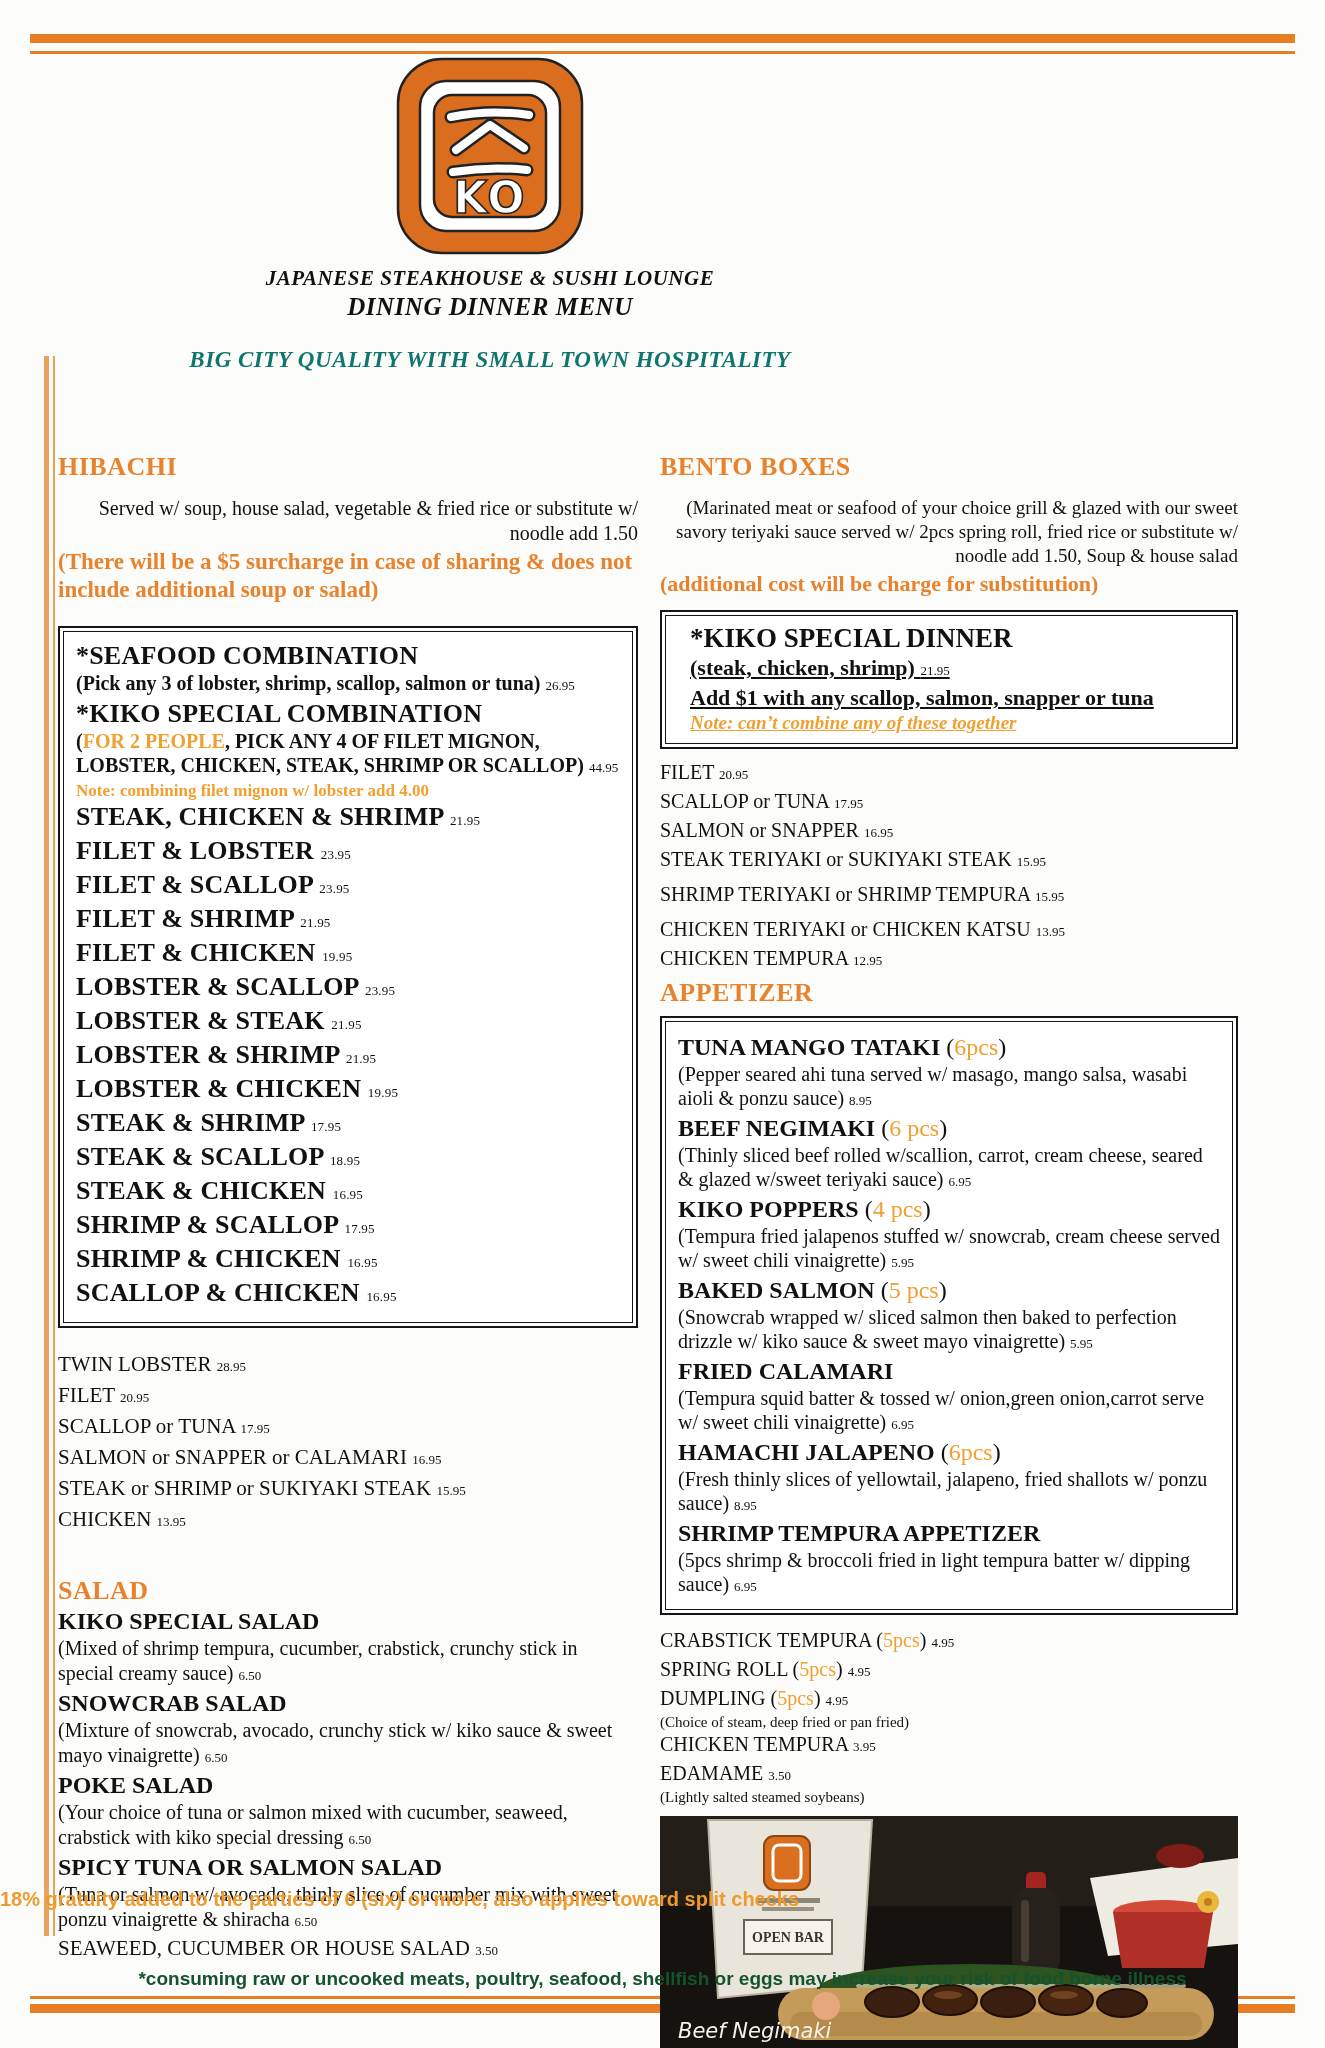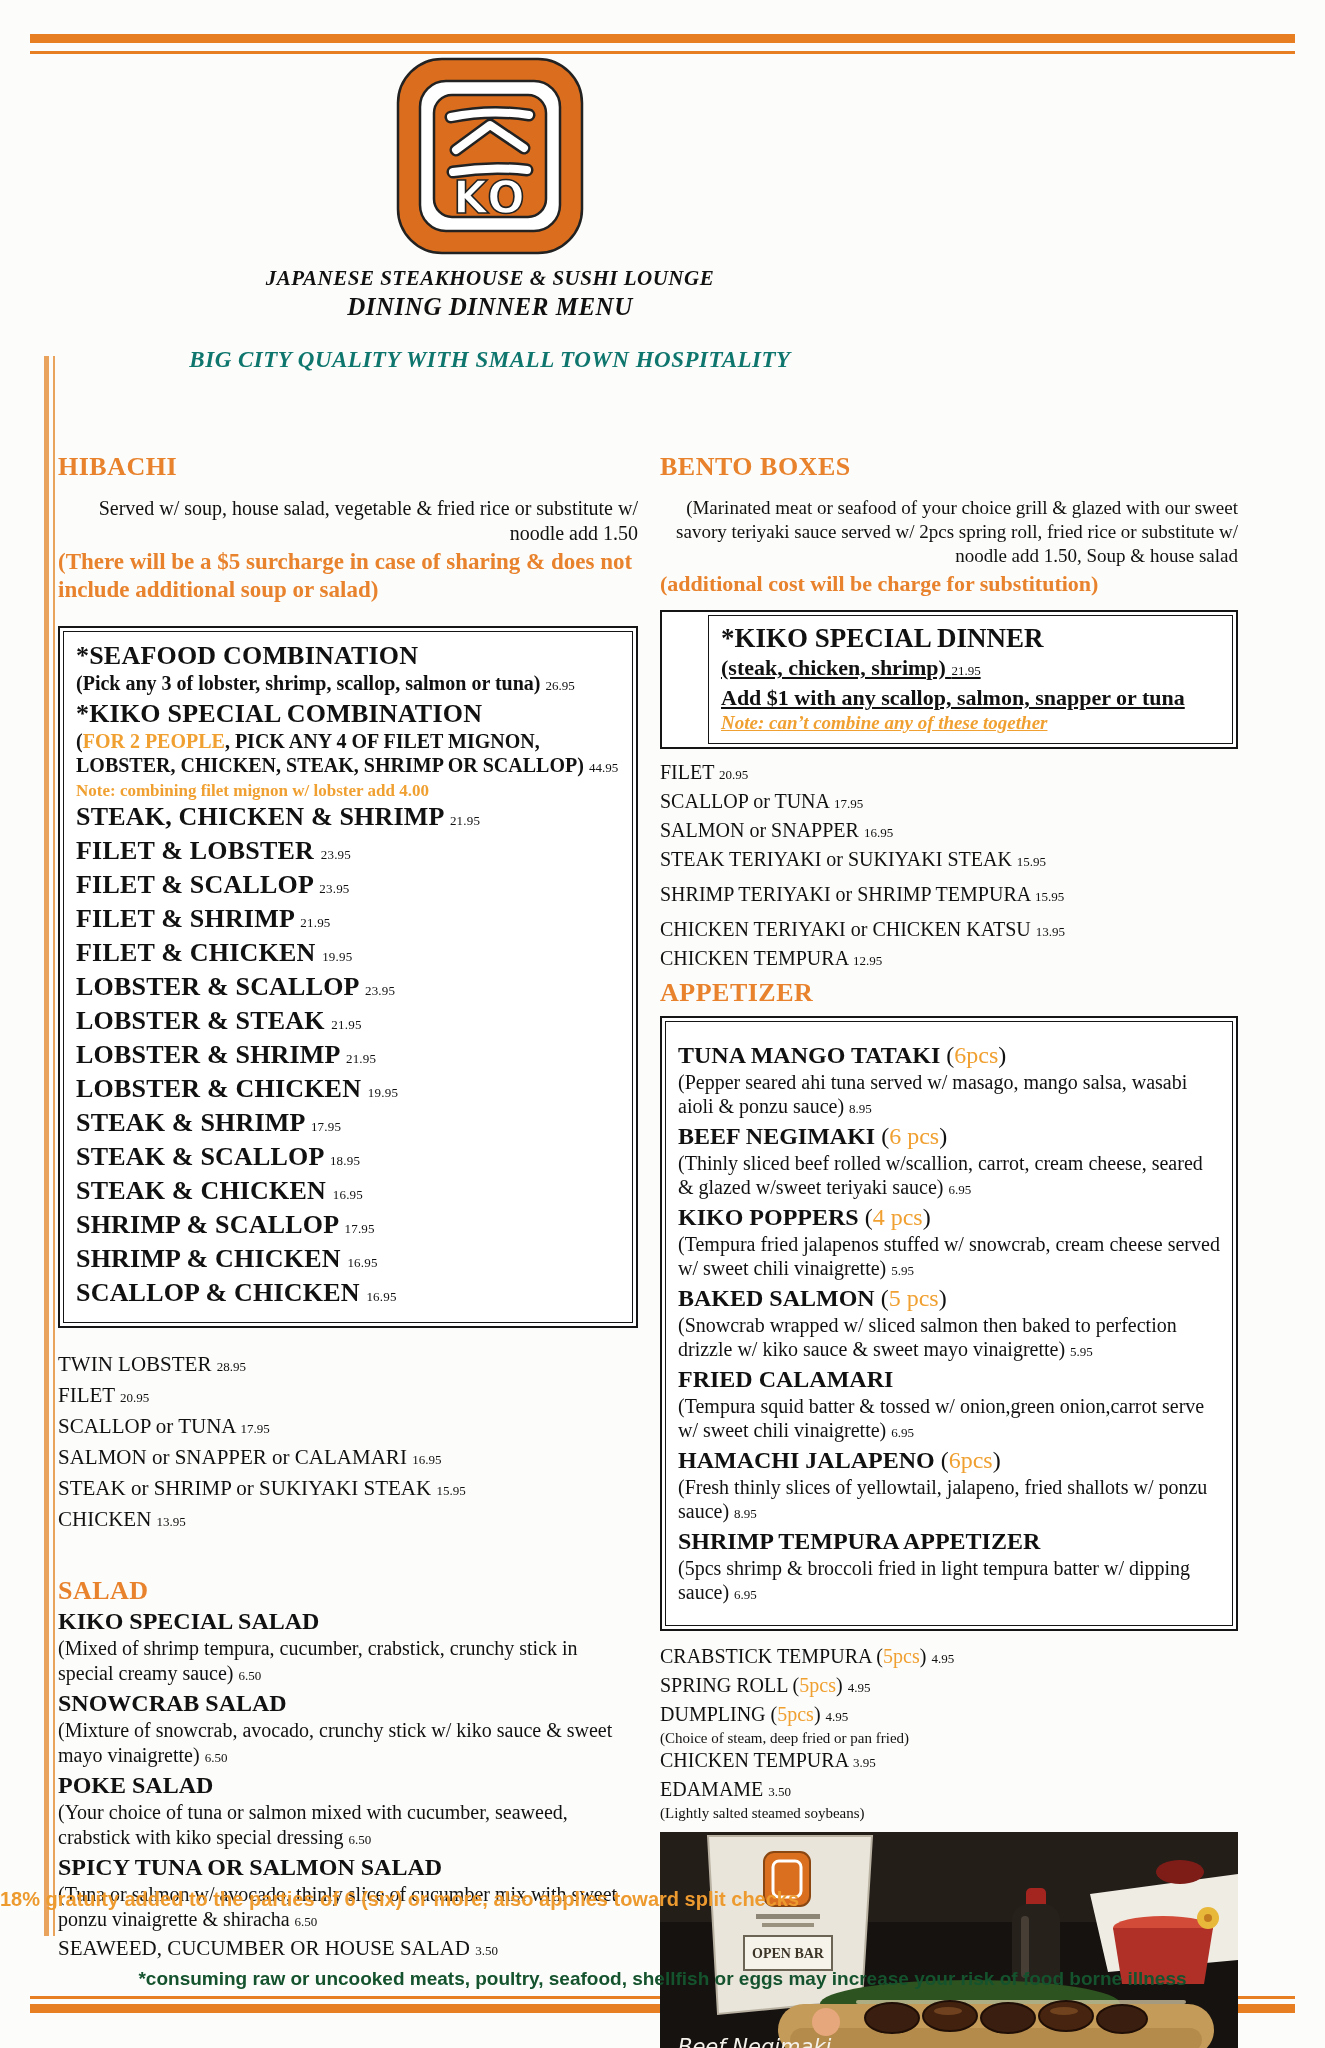--- a/index.html
+++ b/index.html
@@ -273,21 +273,21 @@
     </div>
   </div>
 
   <div class="col-right">
 
     <div class="sec-hdr">BENTO BOXES</div>
     <div class="intro" style="font-size:19px;line-height:24px;">(Marinated meat or seafood of your choice grill &amp; glazed with our sweet savory teriyaki sauce served w/ 2pcs spring roll, fried rice or substitute w/ noodle add 1.50, Soup &amp; house salad</div>
     <div class="orange-note-big" style="font-size:22px;">(additional cost will be charge for substitution)</div>
 
     <div class="dbox" style="margin-top:12px;">
-      <div class="dbox-inner" style="padding:6px 12px 8px 12px;margin-left:43px;">
+      <div class="dbox-inner" style="padding:6px 12px 8px 24px;">
         <div class="sp-title">*KIKO SPECIAL DINNER</div>
         <div class="sp-line">
           <span>(steak, chicken, shrimp)</span>
           <span class="price">21.95</span>
         </div>
         <div class="sp-line">Add $1 with any scallop, salmon, snapper or tuna</div>
         <div class="sp-note">Note: can’t combine any of these together</div>
       </div>
     </div>
 
@@ -326,21 +326,21 @@
         <div class="plain-line" style="font-size:20px;line-height:27px;">
           <span>CHICKEN TEMPURA</span>
           <span class="price">12.95</span>
         </div>
 
     </div>
 
     <div class="sec-hdr" style="margin-top:4px;">APPETIZER</div>
 
     <div class="dbox" style="margin-top:8px;">
-      <div class="dbox-inner" style="padding:18px 12px;">
+      <div class="dbox-inner" style="padding:10px 12px;">
 
           <div class="app-item">
             <div class="app-name-line">
               <span>TUNA MANGO TATAKI</span><span class="pcs"> (<span class="orange-pcs">6pcs</span>)</span>
             </div>
             <div class="app-desc">
               <span>(Pepper seared ahi tuna served w/ masago, mango salsa, wasabi aioli &amp; ponzu sauce)</span>
               <span class="price">8.95</span>
             </div>
           </div>

